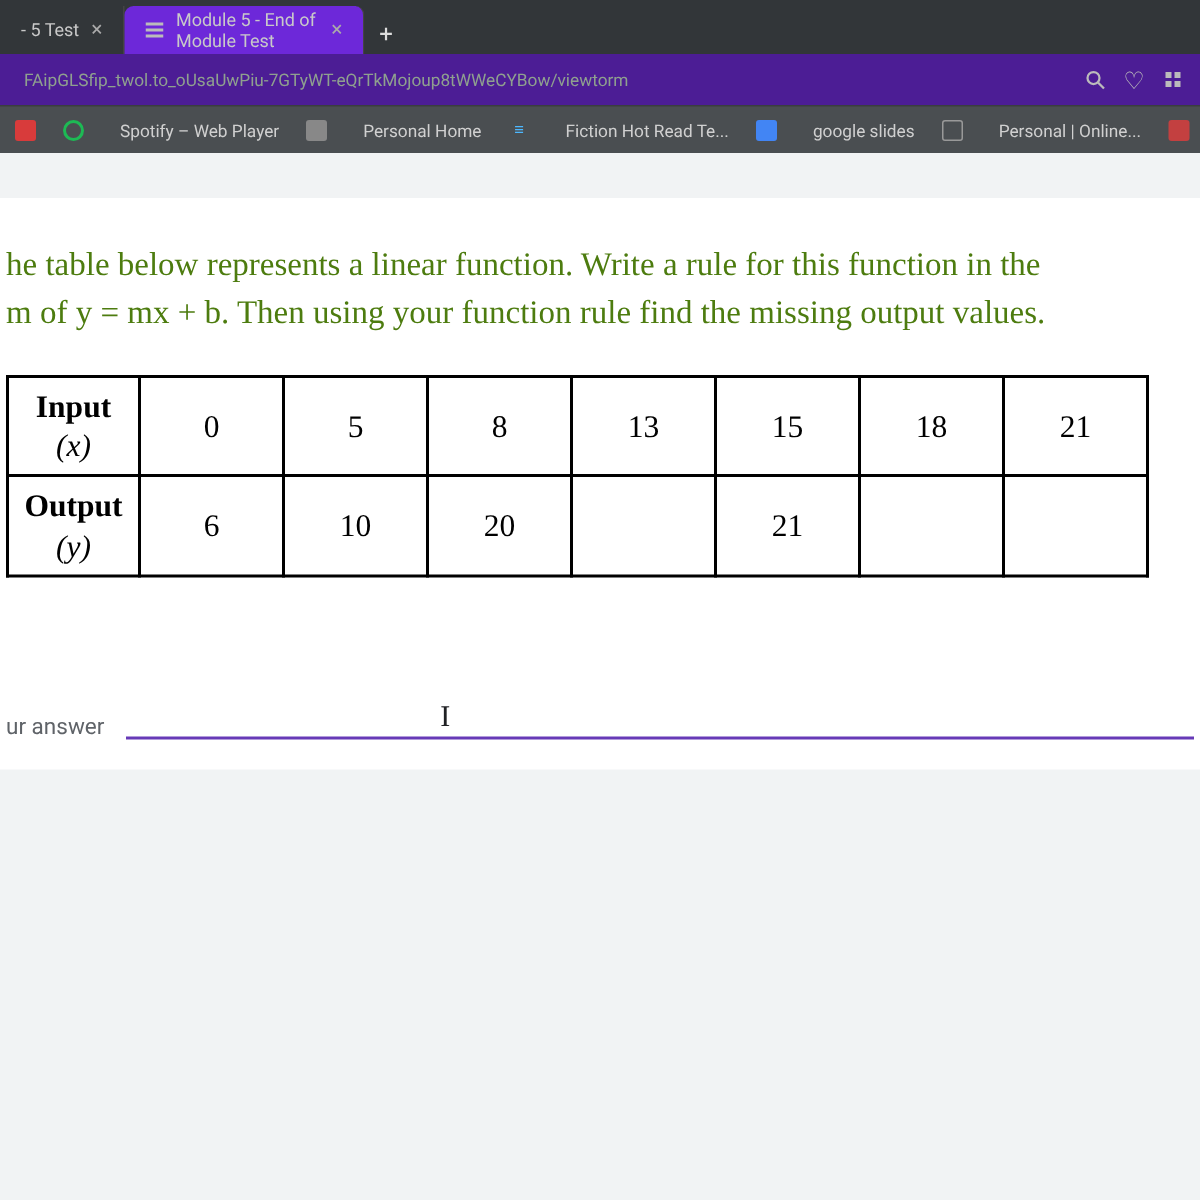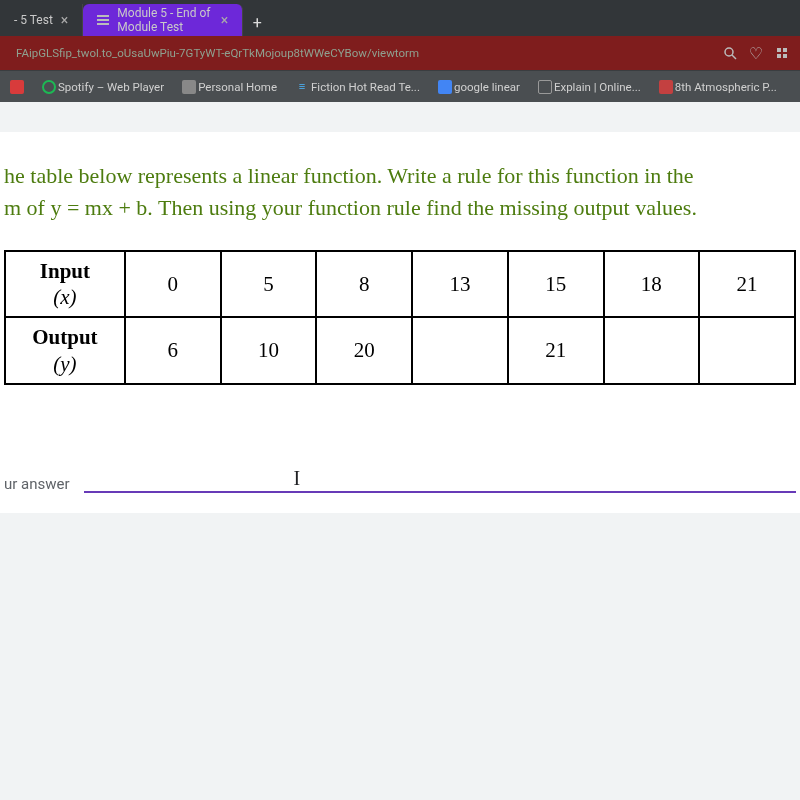--- a/index.html
+++ b/index.html
@@ -42,21 +42,21 @@
       border-radius: 6px 6px 0 0;
     }
     .tab .close { font-size: 14px; color: #aaa; }
     .tab .tab-icon { width: 14px; height: 14px; display:inline-flex; align-items:center; justify-content:center; }
     .new-tab {
       width: 28px; height: 28px; display:flex; align-items:center; justify-content:center;
       color:#ddd; font-size:16px;
     }
     .url-bar-row {
       height: 34px;
-      background: #7f1d1d;
+      background: #4c1d95;
       display: flex;
       align-items: center;
       padding: 0 10px;
       gap: 10px;
     }
     .url-bar {
       flex: 1;
       color: #8fa08f;
       font-size: 11.5px;
       white-space: nowrap;
@@ -71,21 +71,21 @@
       background: #4a4e51;
       border-top: 1px solid #3a3d40;
       display: flex;
       align-items: center;
       padding: 0 10px;
       gap: 18px;
     }
     .bookmark {
       display: flex;
       align-items: center;
-      gap: 2px;
+      gap: 24px;
       color: #d0d0d0;
       font-size: 11.5px;
       white-space: nowrap;
     }
     .bookmark .fav { width: 14px; height: 14px; display:inline-flex; align-items:center; justify-content:center; font-size:11px; }
     .bm-red   .fav { background:#d83b3b; border-radius:2px; }
     .bm-green .fav::before { content:""; width:10px;height:10px;border:2px solid #1db954;border-radius:50%; }
     .bm-grey  .fav { background:#888; border-radius:2px; }
     .bm-blue  .fav { color:#4db8ff; font-weight:bold; }
     .bm-blue2 .fav { background:#4285f4; border-radius:2px; }
@@ -118,21 +118,21 @@
       font-family: Georgia, 'Times New Roman', serif;
       font-size: 21px;
       color:#000;
     }
     .func-table th, .func-table td {
       border: 2px solid #000;
       text-align: center;
       vertical-align: middle;
     }
     .func-table .hdr-cell {
-      width: 120px;
+      width: 88px;
       padding: 6px 10px;
       font-weight: bold;
       line-height:1.25;
     }
     .func-table .hdr-cell .sub { display:block; font-weight:normal; font-style:italic; }
     .func-table .val-cell {
       width: 96px;
       height: 56px;
     }
     .answer-row {
@@ -218,25 +218,25 @@
     <div class="bookmark bm-grey">
       <span class="fav"></span>
       <span>Personal Home</span>
     </div>
     <div class="bookmark bm-blue">
       <span class="fav">≡</span>
       <span>Fiction Hot Read Te...</span>
     </div>
     <div class="bookmark bm-blue2">
       <span class="fav"></span>
-      <span>google linear</span>
+      <span>google slides</span>
     </div>
     <div class="bookmark bm-plain">
       <span class="fav"></span>
-      <span>Explain | Online...</span>
+      <span>Personal | Online...</span>
     </div>
     <div class="bookmark bm-red2">
       <span class="fav"></span>
       <span>8th Atmospheric P...</span>
     </div>
   </div>
 
   <div class="content-viewport">
     <div class="form-card">
 

